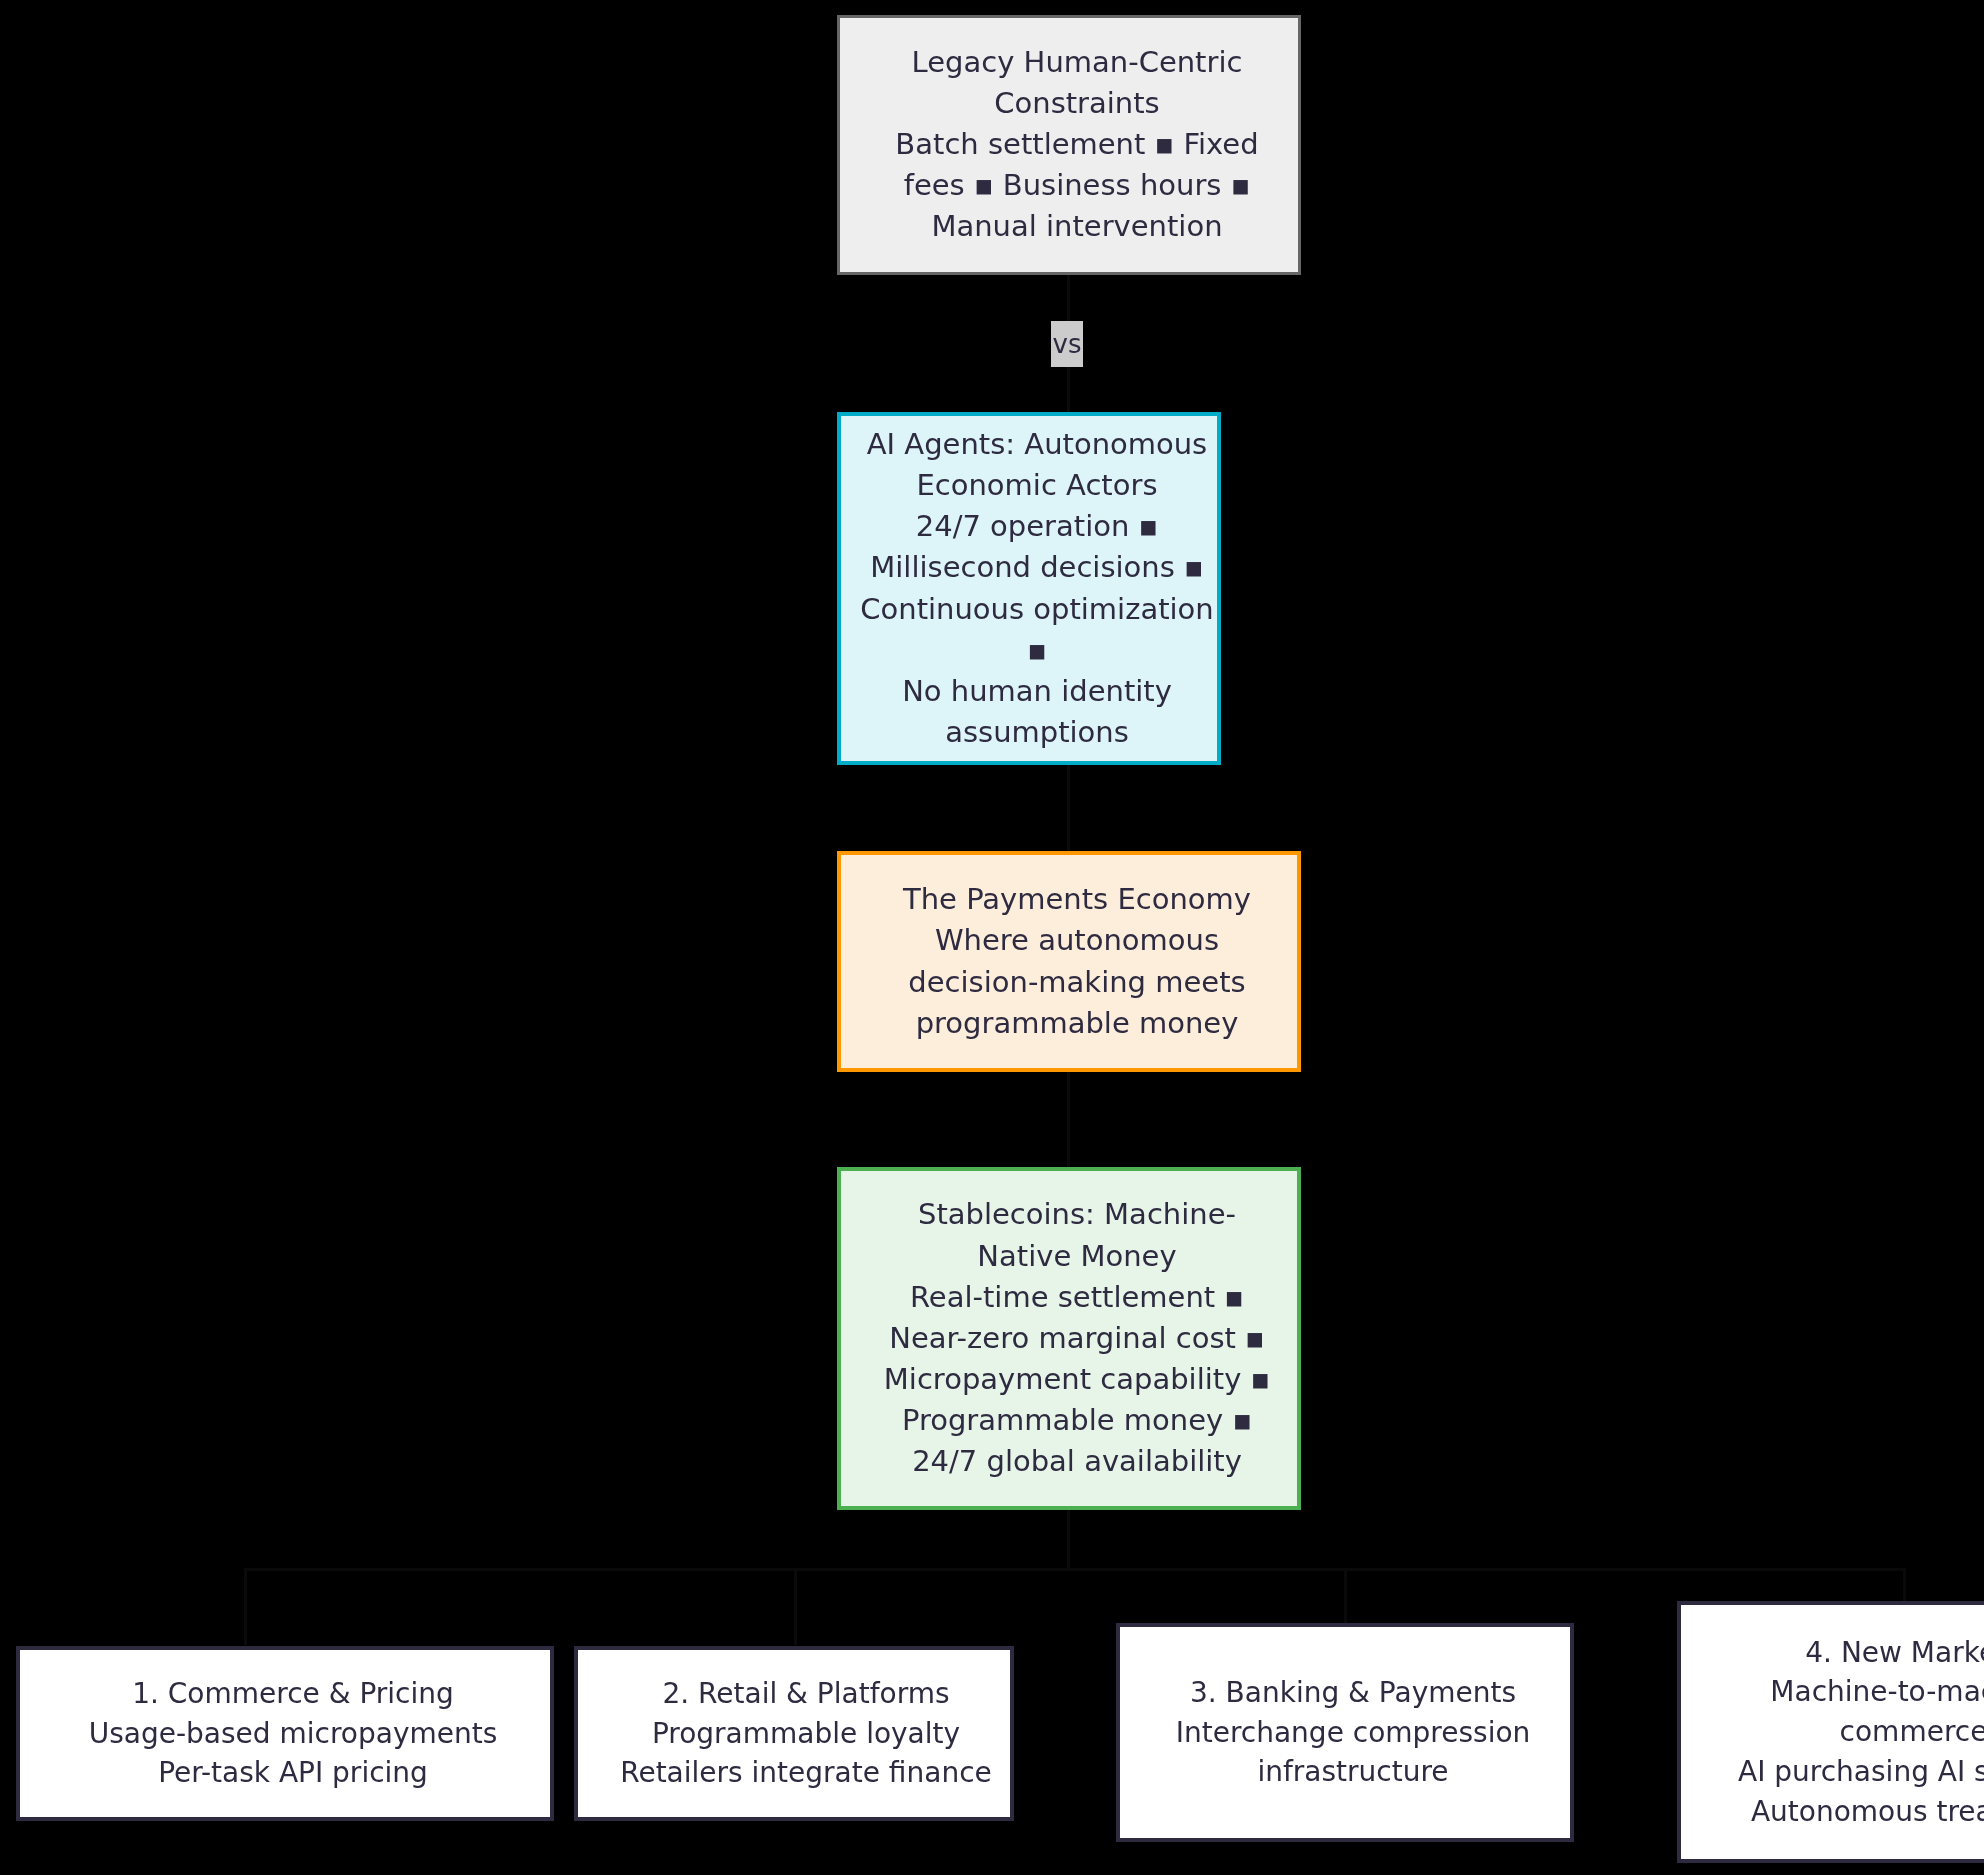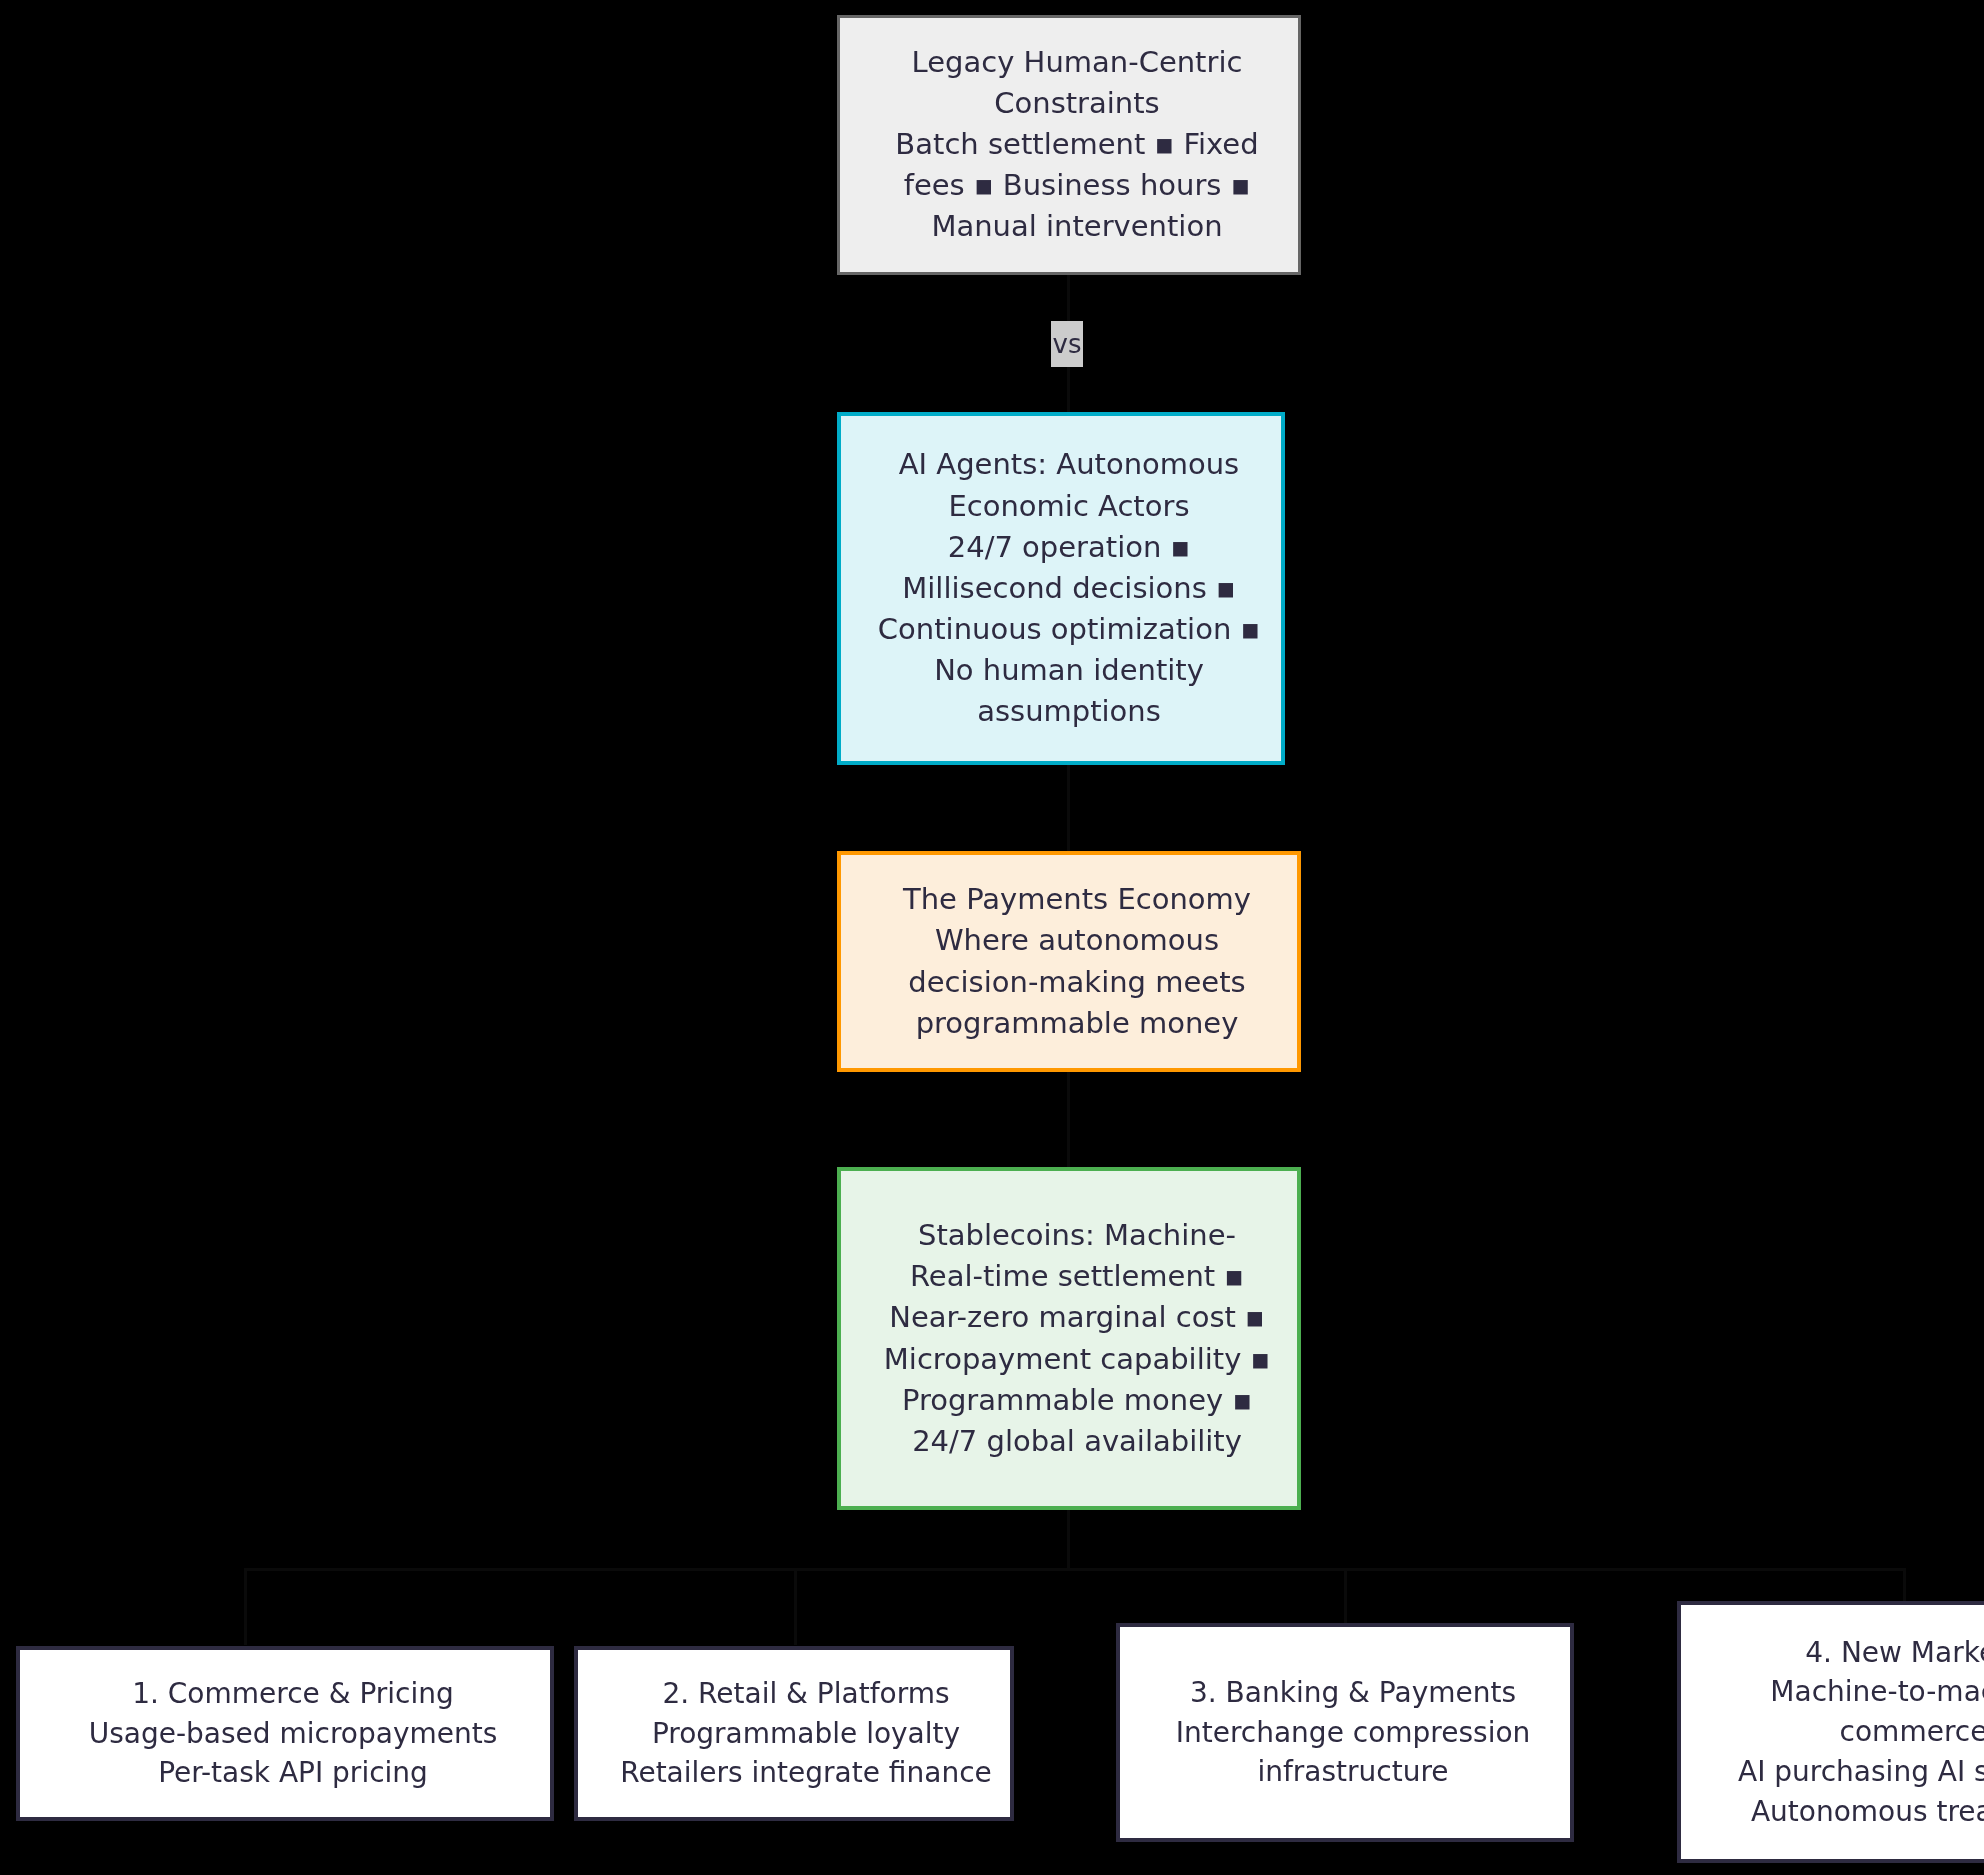--- a/index.html
+++ b/index.html
@@ -45,21 +45,21 @@
     background: #e7f4e8;
     border: 4.4px solid #4caf50;
   }
   .skin-plain {
     background: #ffffff;
     border: 4px solid #2e2b41;
   }
 
   
   #n-legacy   { left: 837px; top: 14.7px;   width: 464px; height: 260px;  font-size: 29px; }
-  #n-agents   { left: 837px; top: 412px; width: 448px; height: 353px;  font-size: 29px; }
+  #n-agents   { left: 837px; top: 412px; width: 384px; height: 353px;  font-size: 29px; }
   #n-economy  { left: 837px; top: 851px; width: 464px; height: 221px;  font-size: 29px; }
   #n-stable   { left: 837px; top: 1167px; width: 464px; height: 343px;  font-size: 29px; }
 
   #n-commerce { left: 16px;   top: 1646px; width: 538px; height: 175px;  font-size: 28px; }
   #n-retail   { left: 574px; top: 1646px; width: 440px; height: 175px;  font-size: 28px; padding-left: 8px; }
   #n-banking  { left: 1116px; top: 1623px; width: 458px; height: 219px;  font-size: 28px; }
   #n-markets  { left: 1677px; top: 1601px; width: 457px; height: 262px;  font-size: 28px; }
 
   
   #vs-label {
@@ -120,20 +120,21 @@
 
   <div id="n-economy" class="node skin-economy">
     <span class="line">The Payments Economy</span>
     <span class="line">Where autonomous</span>
     <span class="line">decision-making meets</span>
     <span class="line">programmable money</span>
   </div>
 
   <div id="n-stable" class="node skin-stable">
     <span class="line">Stablecoins: Machine-</span>
+    <span class="line">Native Money</span>
     <span class="line">Real-time settlement ▪</span>
     <span class="line">Near-zero marginal cost ▪</span>
     <span class="line">Micropayment capability ▪</span>
     <span class="line">Programmable money ▪</span>
     <span class="line">24/7 global availability</span>
   </div>
 
   <div id="n-commerce" class="node skin-plain">
     <span class="line">1. Commerce &amp; Pricing</span>
     <span class="line">Usage-based micropayments</span>

